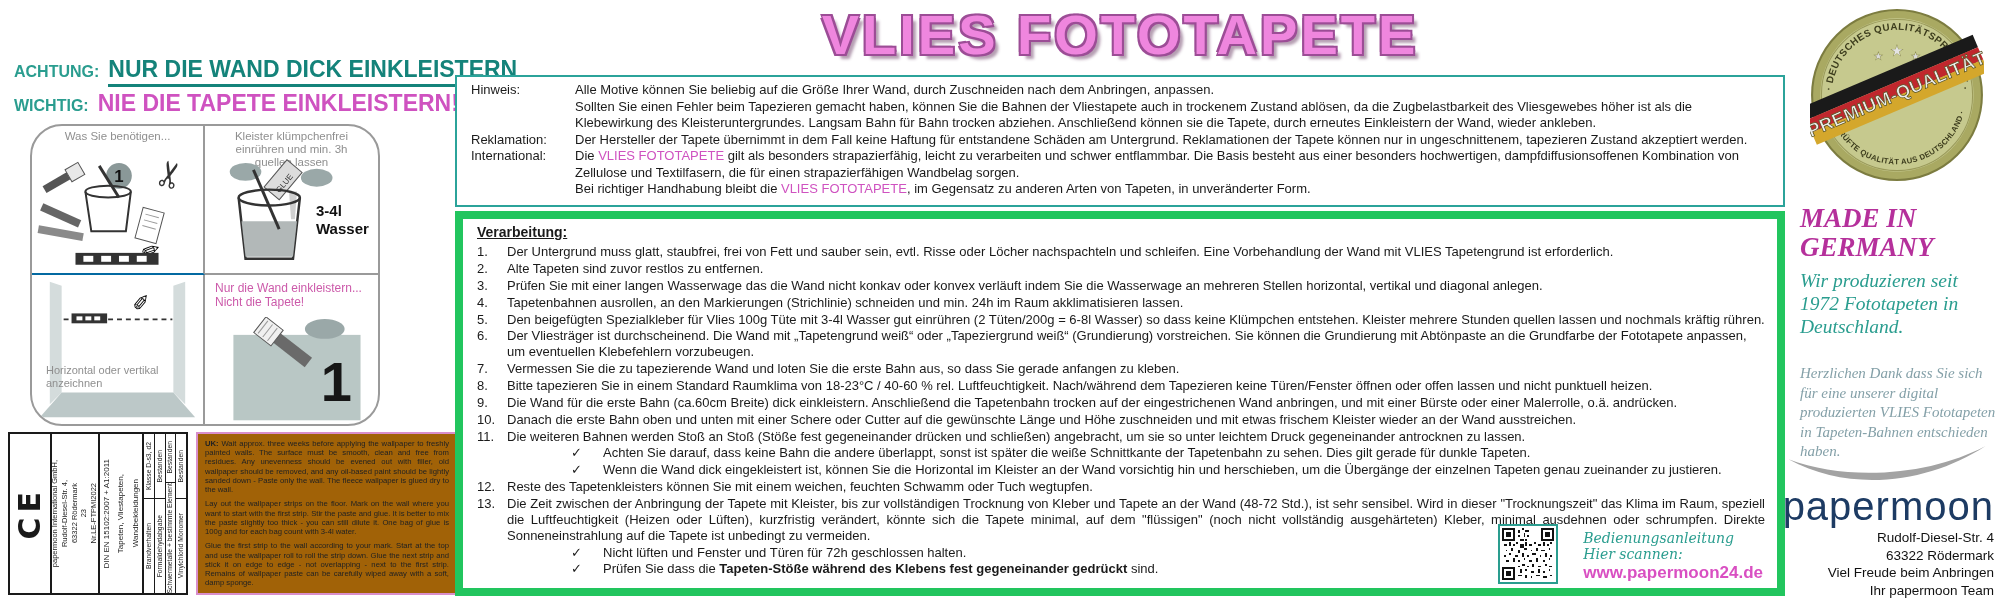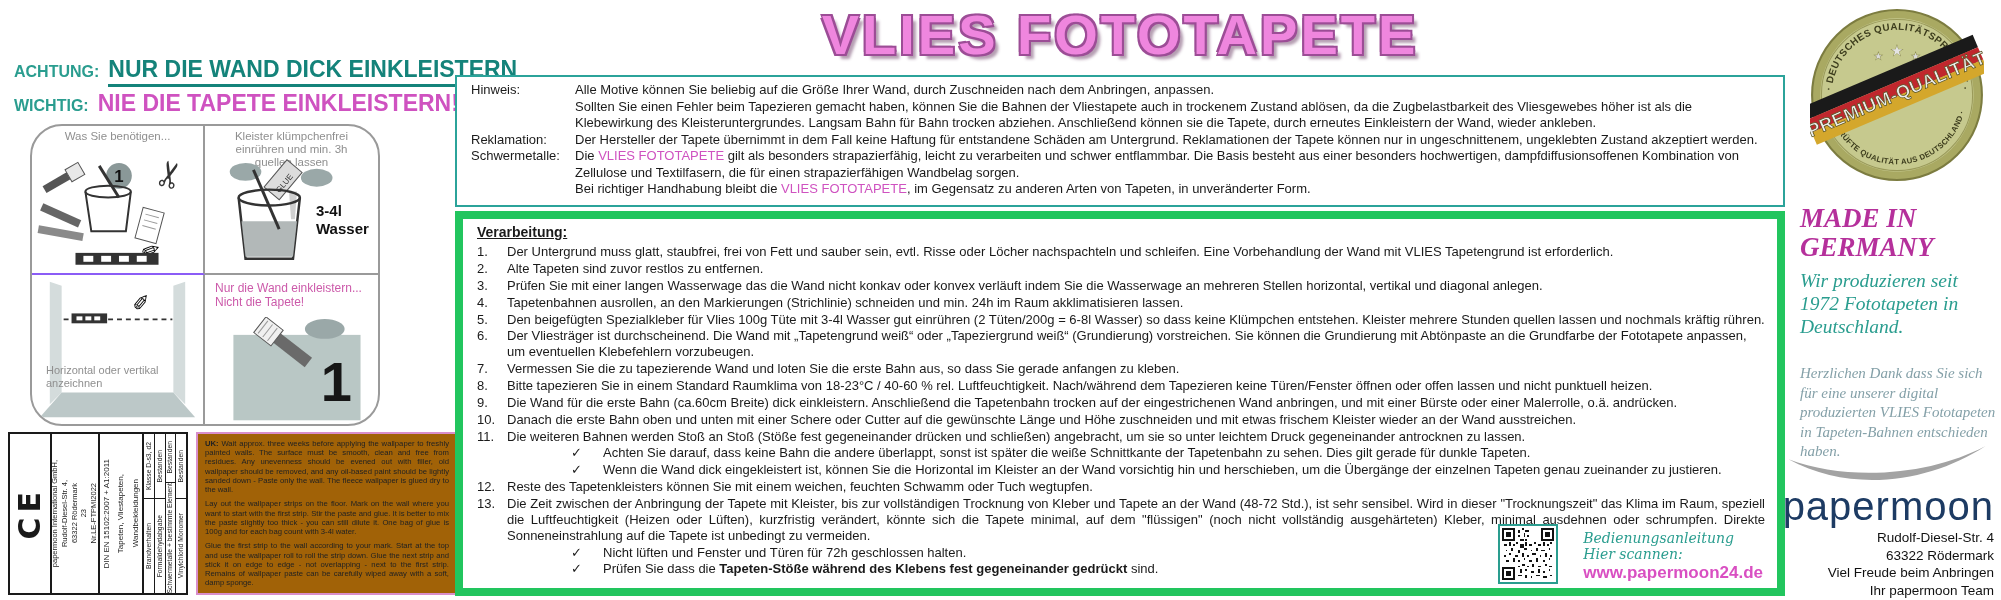--- a/index.html
+++ b/index.html
@@ -15,21 +15,21 @@
   .warn{position:absolute;left:14px;top:56px;width:436px;}
   .warn-row{display:flex;align-items:baseline;gap:9px;white-space:nowrap;margin-bottom:3px;}
   .warn-label{color:#2a9d8f;font-weight:bold;font-size:16px;}
   .warn-big-teal{color:#14837a;font-weight:bold;font-size:23px;border-bottom:3px solid #14837a;padding-bottom:1px;}
   .warn-big-pink{color:#cf52c0;font-weight:bold;font-size:23px;}
 
   
   .grid{position:absolute;left:30px;top:124px;width:346px;height:298px;border:2px solid #9a9a9a;
         border-radius:32px;overflow:hidden;background:#fff;}
   .cell{position:absolute;width:50%;height:50%;box-sizing:border-box;}
-  .cell-tl{left:0;top:0;border-right:2px solid #9a9a9a;border-bottom:2px solid #8b5cf6;}
+  .cell-tl{left:0;top:0;border-right:2px solid #9a9a9a;border-bottom:2px solid #0369a1;}
   .cell-tr{right:0;top:0;border-bottom:2px solid #9a9a9a;}
   .cell-bl{left:0;top:50%;border-right:2px solid #9a9a9a;}
   .cell-br{right:0;top:50%;}
   .cap{position:absolute;left:0;right:0;top:4px;text-align:center;color:#8f8f8f;font-size:11.5px;line-height:1.15;}
   .pict{position:absolute;left:0;bottom:0;width:100%;height:78%;}
   .wasser{position:absolute;right:6px;bottom:34px;width:56px;font-size:15px;font-weight:600;color:#111;line-height:1.25;}
   .cap-pink{position:absolute;left:10px;top:6px;color:#cc5aaa;font-size:12px;line-height:1.2;text-align:left;}
   .big-one{position:absolute;right:26px;bottom:10px;font-size:56px;font-weight:bold;color:#161616;}
   .cap-left{position:absolute;left:14px;bottom:34px;width:120px;text-align:left;color:#8f8f8f;font-size:11px;line-height:1.2;}
 
@@ -260,25 +260,25 @@
     <div class="entry">
       <div class="lbl">Hinweis:</div>
       <div class="body">
         <p>Alle Motive können Sie beliebig auf die Größe Ihrer Wand, durch Zuschneiden nach dem Anbringen, anpassen.</p>
         <p>Sollten Sie einen Fehler beim Tapezieren gemacht haben, können Sie die Bahnen der Vliestapete auch in trockenem Zustand ablösen, da die Zugbelastbarkeit des Vliesgewebes höher ist als die Klebewirkung des Kleisteruntergrundes. Langsam Bahn für Bahn trocken abziehen. Anschließend können sie die Tapete, durch erneutes Einkleistern der Wand, wieder ankleben.</p>
       </div>
     </div>
     <div class="entry">
       <div class="lbl">Reklamation:</div>
       <div class="body">
-        <p>Der Hersteller der Tapete übernimmt in dem Fall keine Haftung für entstandene Schäden am Untergrund. Reklamationen der Tapete können nur in ungeschnittenem, ungeklebten Zustand akzeptiert werden.</p>
+        <p>Der Hersteller der Tapete übernimmt in dem Fall keine Haftung für entstandene Schäden am Untergrund. Reklamationen der Tapete können nur in ungeschnittenem, tapezieren Zustand akzeptiert werden.</p>
       </div>
     </div>
     <div class="entry">
-      <div class="lbl">Schwermetalle:</div>
+      <div class="lbl">International:</div>
       <div class="body">
         <p><span>Die </span><span style="color: rgb(207, 82, 192);">VLIES FOTOTAPETE</span><span> gilt als besonders strapazierfähig, leicht zu verarbeiten und schwer entflammbar. Die Basis besteht aus einer besonders hochwertigen, dampfdiffusionsoffenen Kombination von Zellulose und Textilfasern, die für einen strapazierfähigen Wandbelag sorgen.</span></p>
         <p><span>Bei richtiger Handhabung bleibt die </span><span style="color: rgb(207, 82, 192);">VLIES FOTOTAPETE</span><span>, im Gegensatz zu anderen Arten von Tapeten, in unveränderter Form.</span></p>
       </div>
     </div>
   </div>
 
   <div class="verarb">
     <div class="v-head">Verarbeitung:</div>
 

